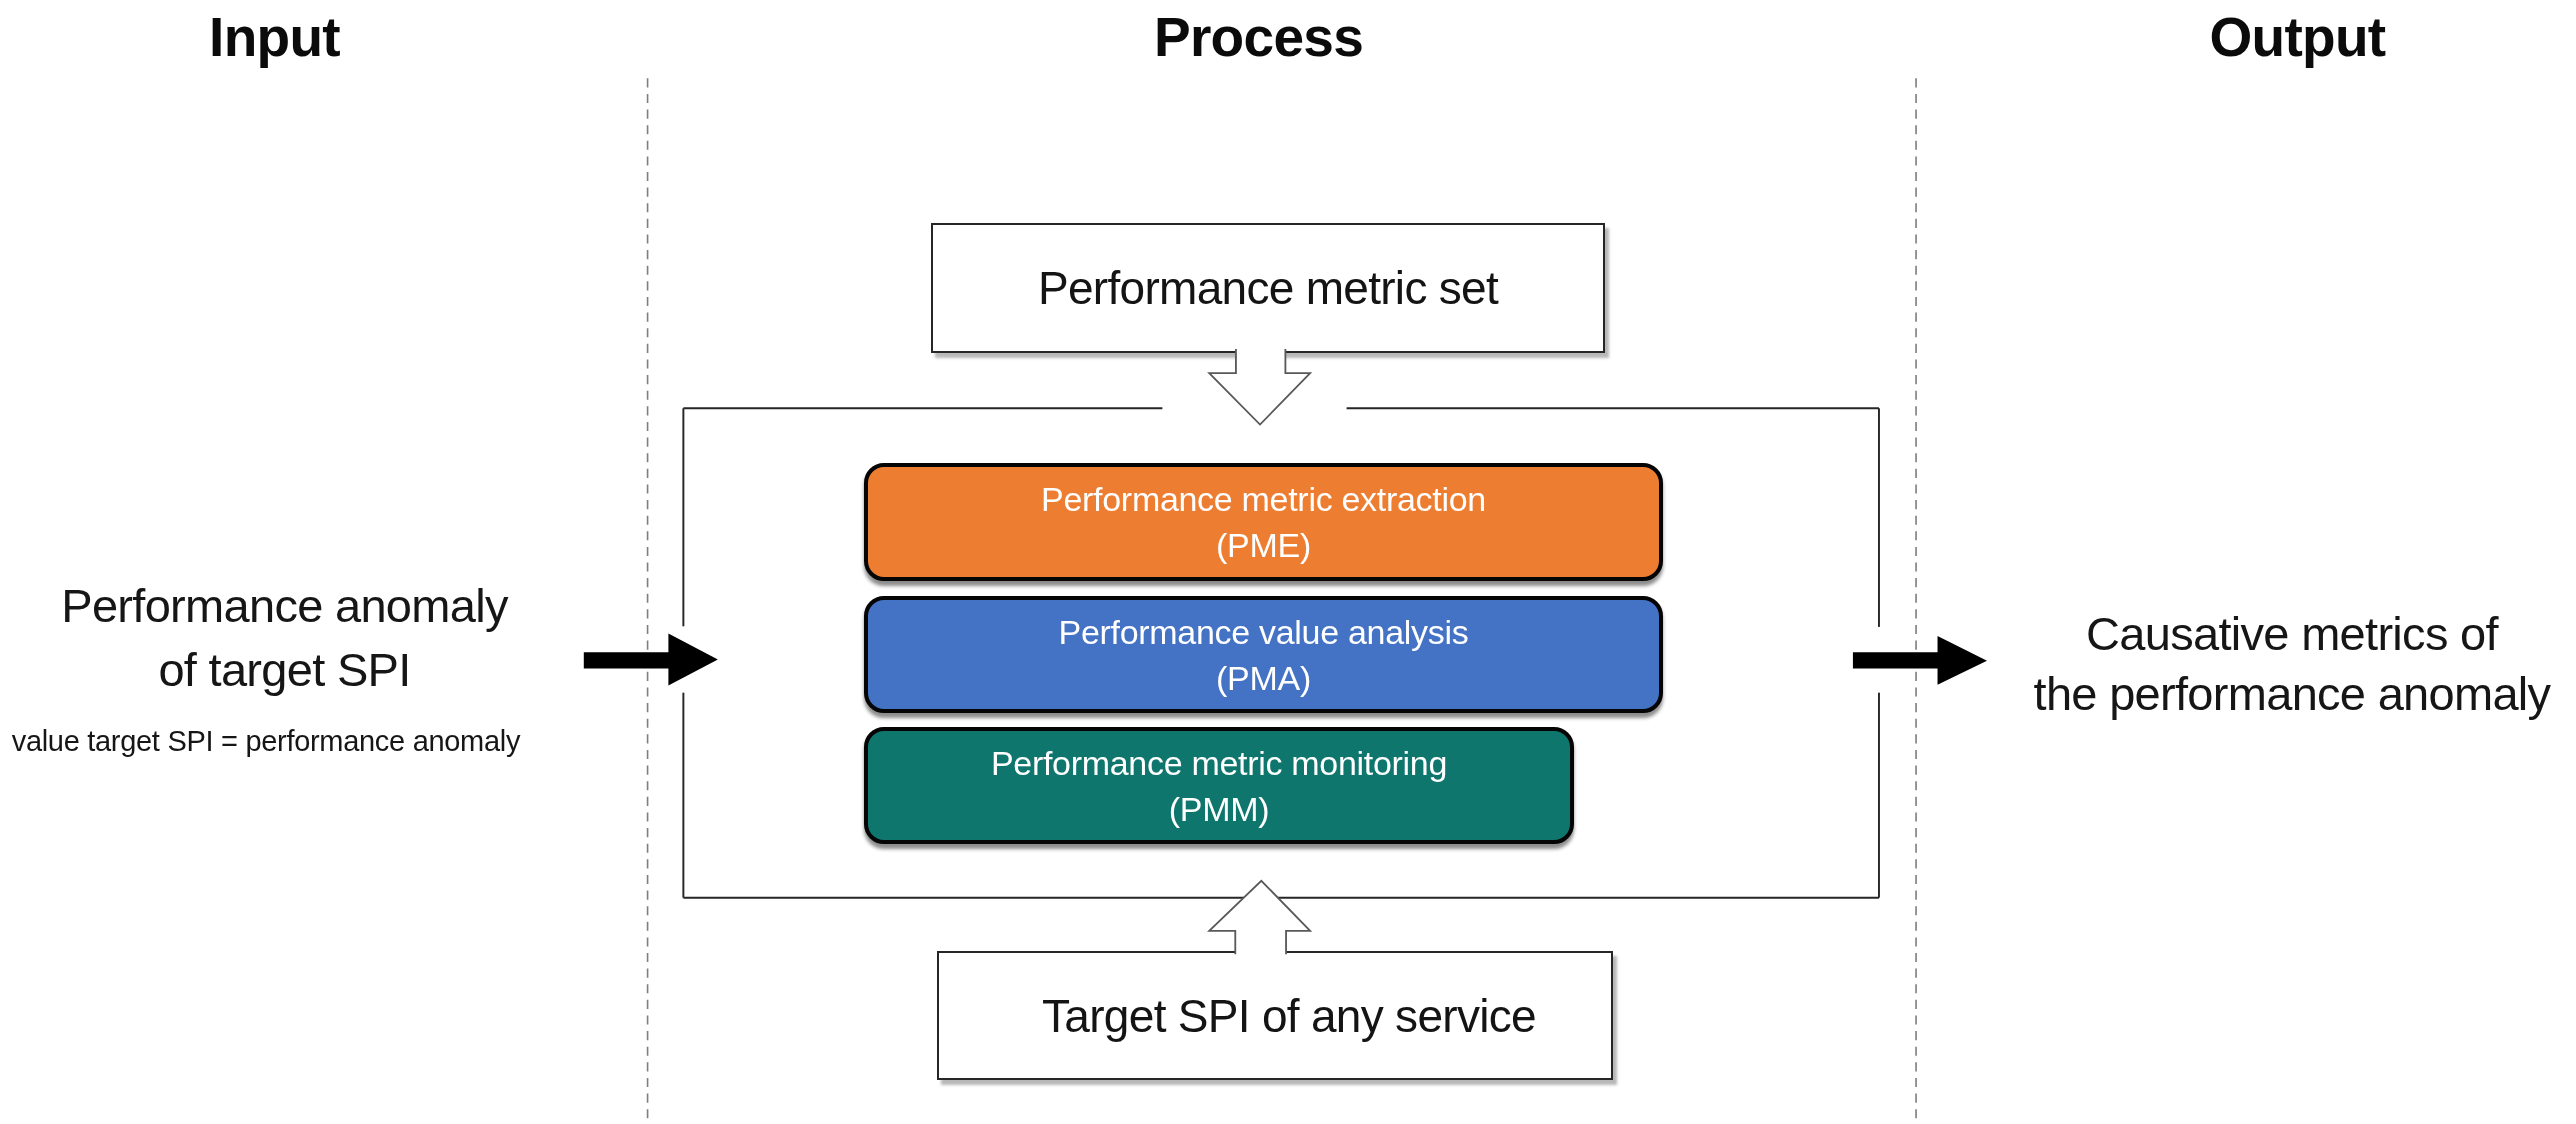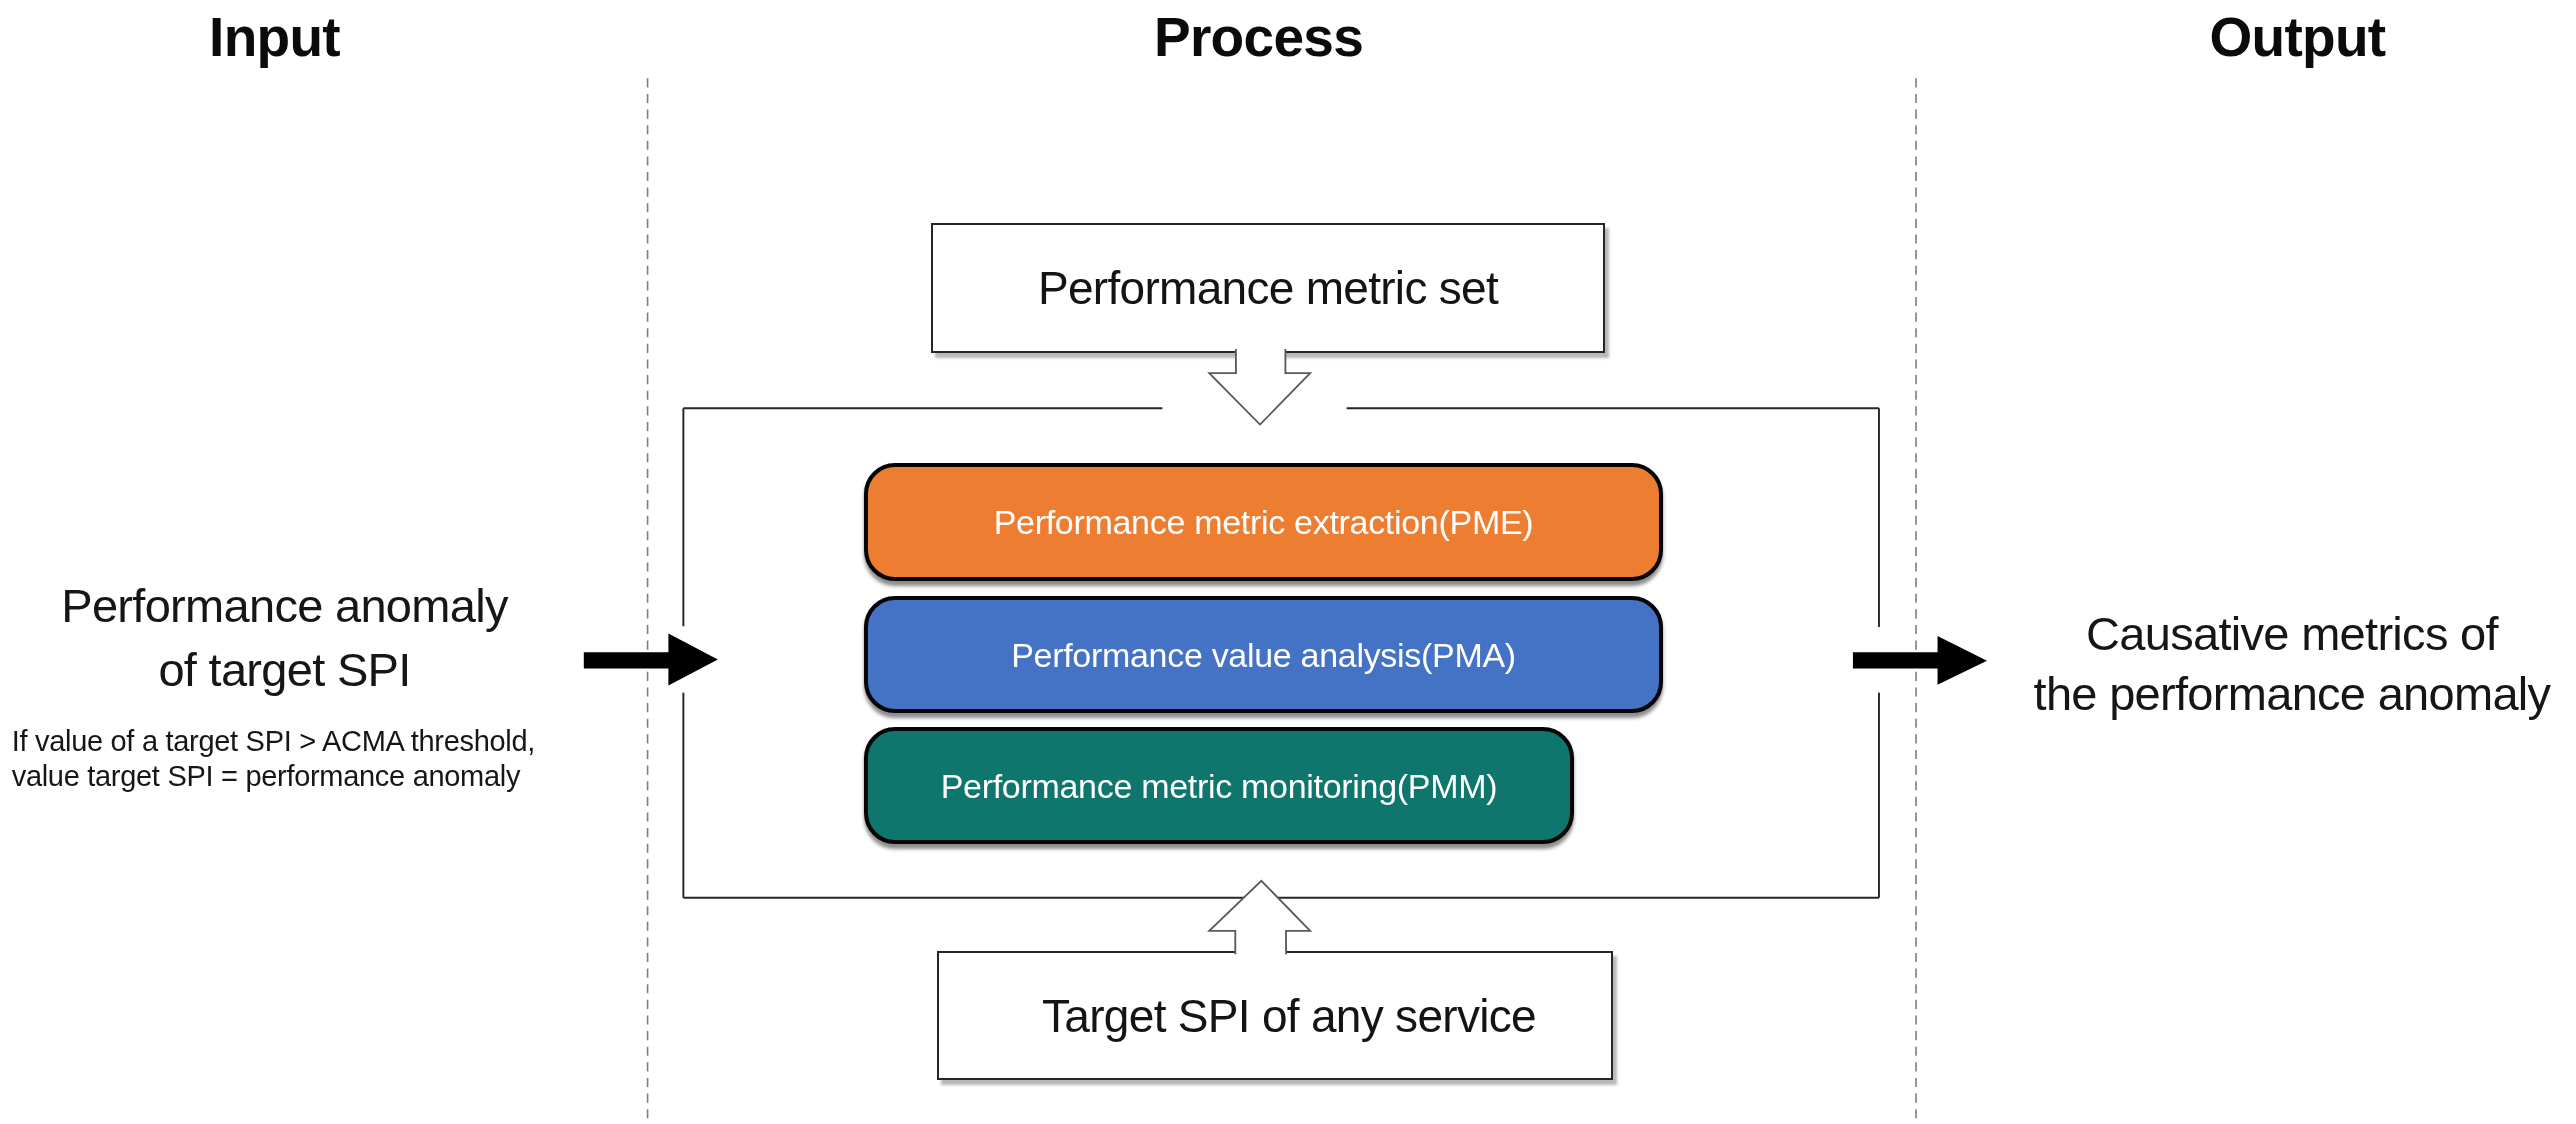--- a/index.html
+++ b/index.html
@@ -12,23 +12,23 @@
 
   .col-header{z-index:1;font-size:55px;font-weight:700;line-height:64px;
               text-align:center;color:#0b0b0b;letter-spacing:-0.7px;white-space:nowrap;}
   .acma{color:#C00000;}
 
   .io-box{z-index:2;background:#ffffff;border:2px solid #262626;
           box-shadow:3.9px 4.6px 2.6px rgba(125,125,125,0.55);
           display:flex;align-items:center;justify-content:center;
           font-size:46px;letter-spacing:-0.7px;color:#141414;text-align:center;box-sizing:border-box;}
 
-  .module{z-index:2;border:4.6px solid #050505;border-radius:31px;box-sizing:border-box;
+  .module{z-index:2;border:4.6px solid #050505;border-radius:20px;box-sizing:border-box;
           box-shadow:0px 4.6px 3.9px rgba(0,0,0,0.45);
-          display:flex;flex-direction:row;align-items:center;justify-content:center;
+          display:flex;flex-direction:column;align-items:center;justify-content:center;
           color:#ffffff;font-size:34px;line-height:46px;text-align:center;letter-spacing:-0.3px;}
 
   .side-text-main{z-index:1;font-size:47px;line-height:64px;text-align:center;
                   color:#161616;letter-spacing:-0.7px;white-space:nowrap;}
   .side-text-small{z-index:1;font-size:29px;line-height:35px;text-align:left;
                    color:#161616;letter-spacing:-0.3px;white-space:nowrap;}
 </style>
 </head>
 <body>
 
@@ -55,21 +55,20 @@
 </div>
 
 <div class="abs col-header" style="left:2102px;top:5.2px;width:391px;">Output</div>
 
 <div class="abs side-text-main" style="left:24px;top:574px;width:521px;">
   <div>Performance anomaly</div>
   <div>of target SPI</div>
 </div>
 
 <div class="abs side-text-small" style="left:11.7px;top:724px;width:651px;">
-  <div>If value of a target SPI &gt; ACMA threshold,</div>
   <div>value target SPI = performance anomaly</div>
 </div>
 
 <div class="abs side-text-main" style="left:1999px;top:604px;width:586px;line-height:60px;">
   <div>Causative metrics of</div>
   <div>the performance anomaly</div>
 </div>
 
 <div class="abs io-box" style="left:931px;top:223px;width:674px;height:130px;align-items:center;">
   <span>Performance metric set</span>

